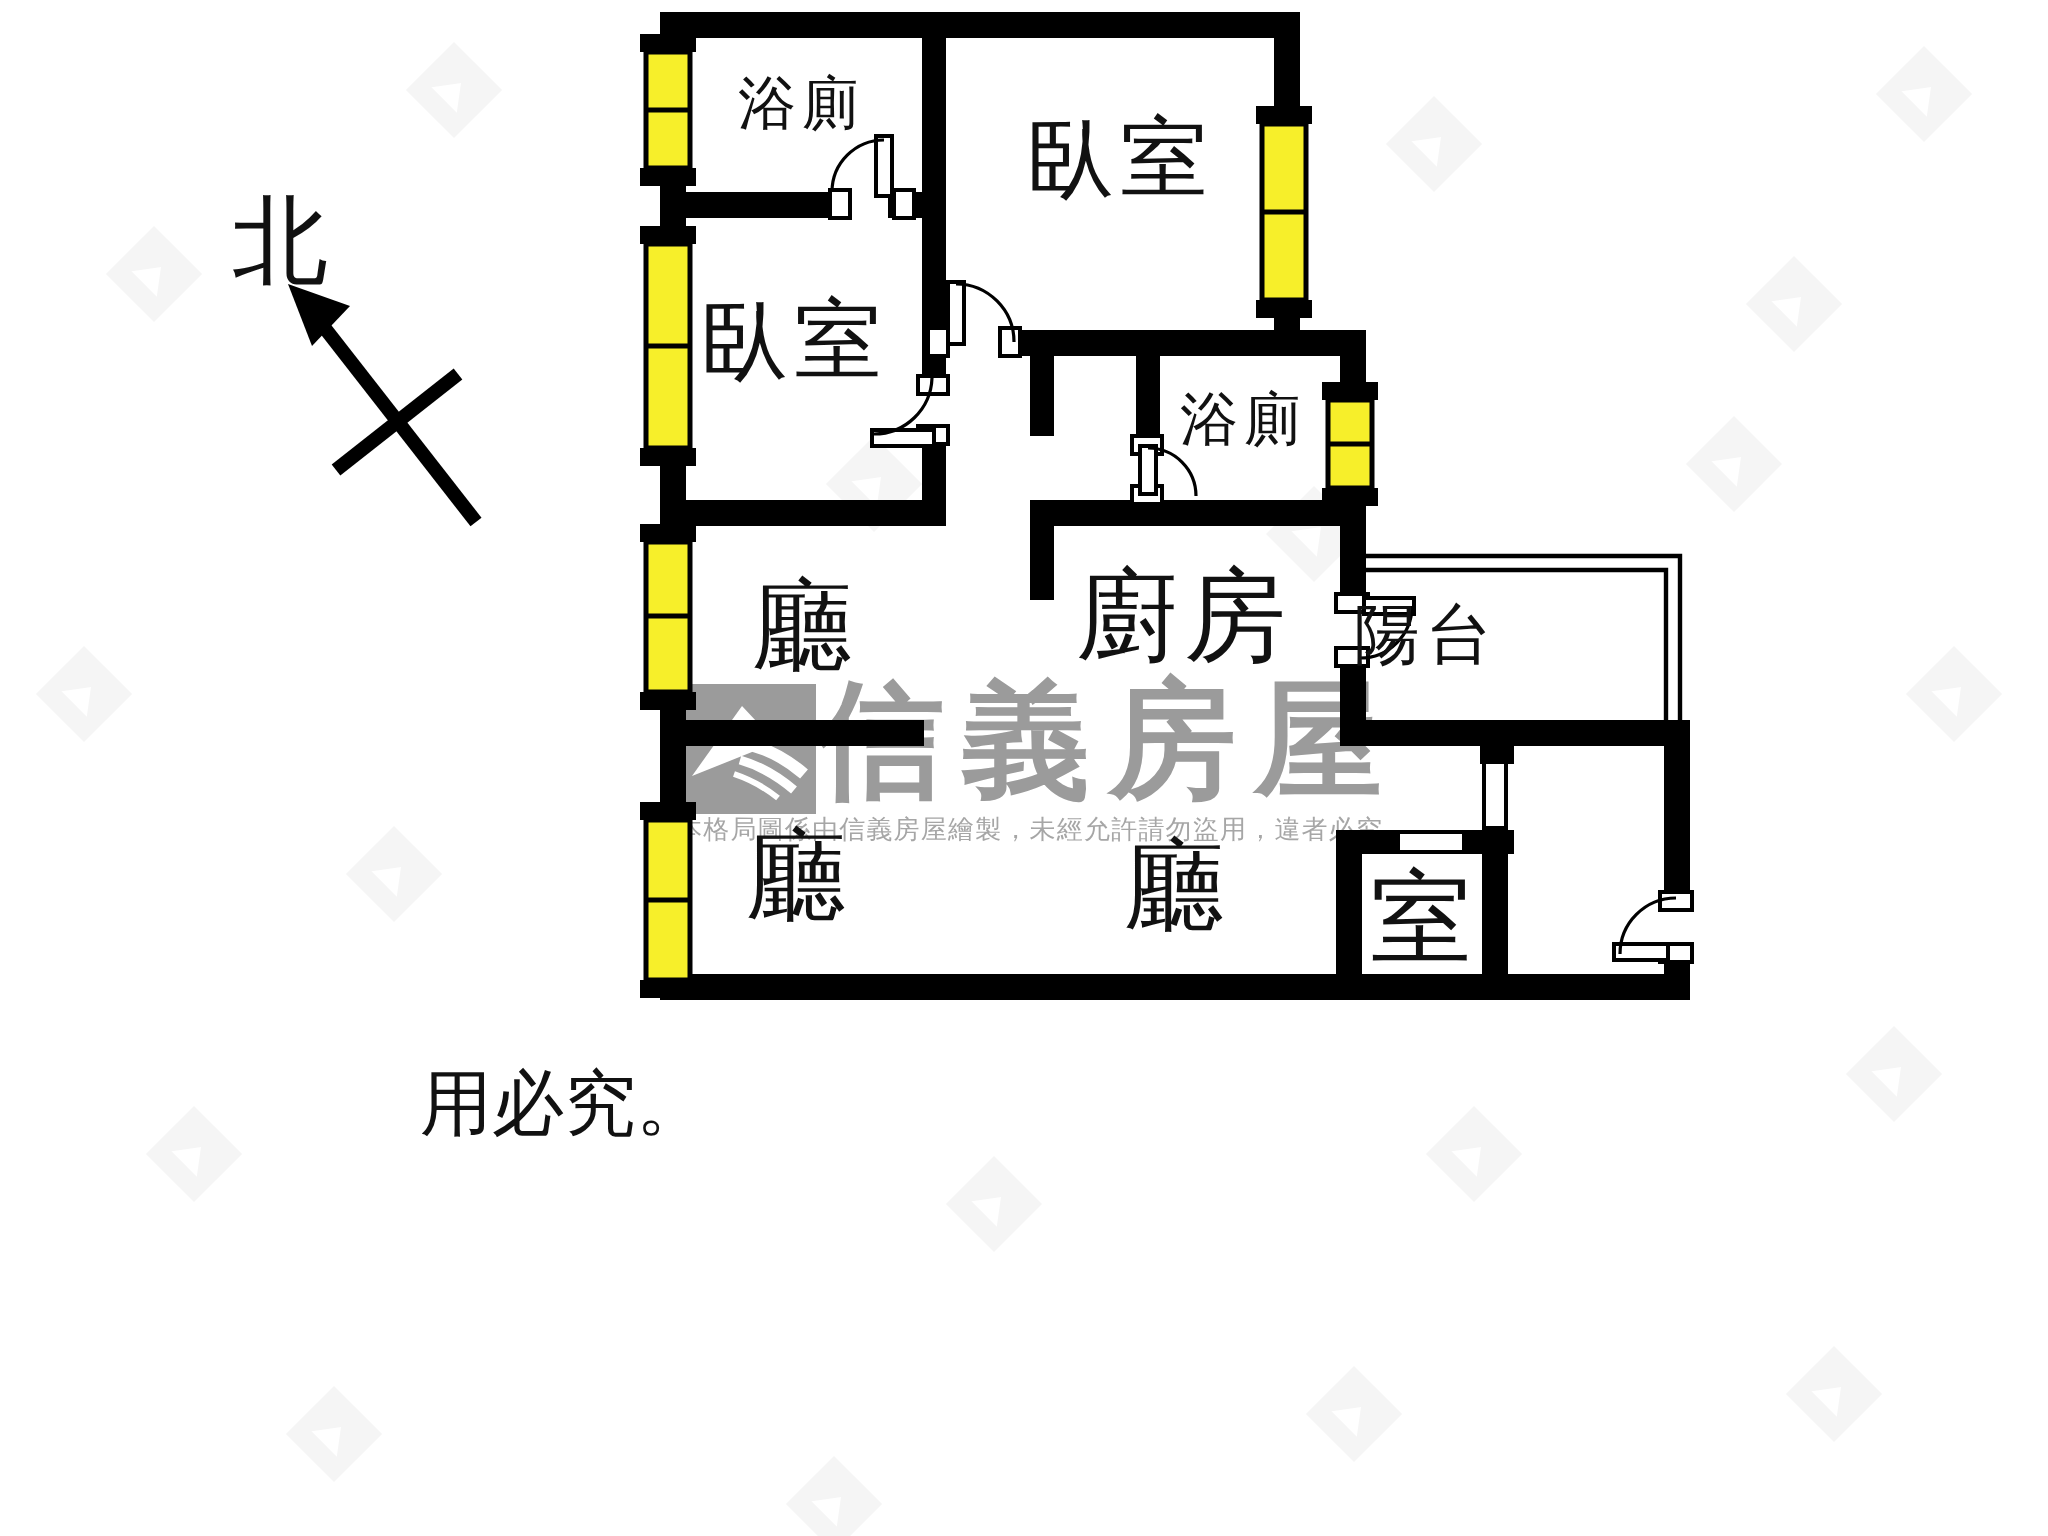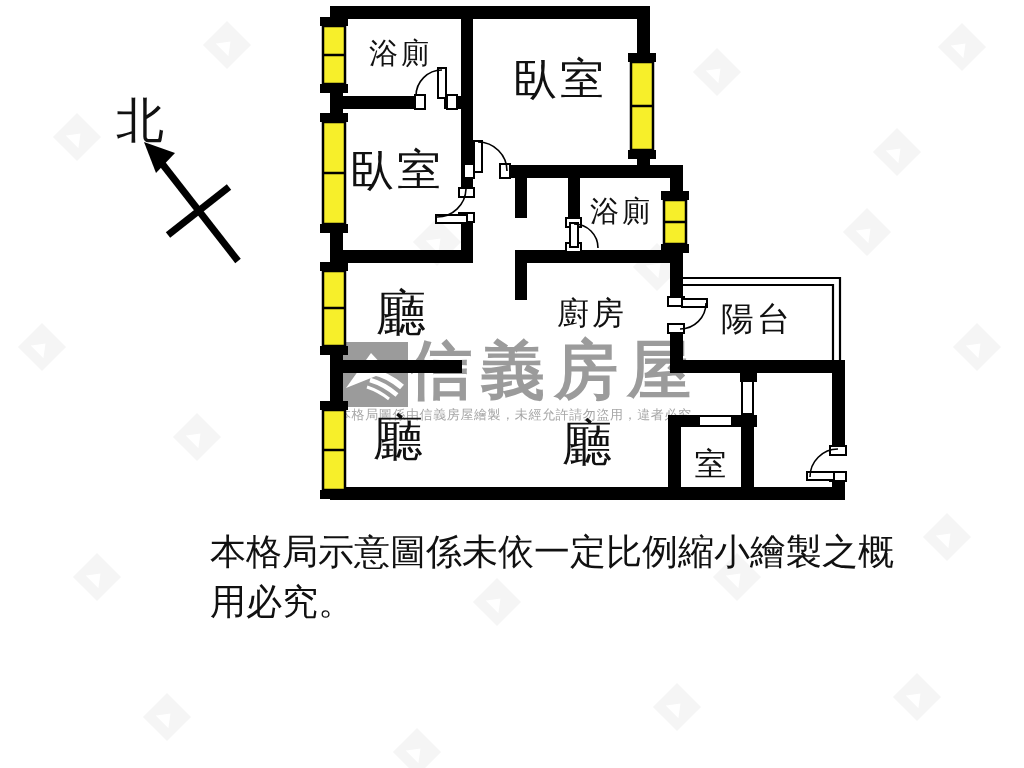--- a/index.html
+++ b/index.html
@@ -50,21 +50,21 @@
   .arc{fill:none;stroke:var(--wall);stroke-width:1.6px;}
   .thin{fill:none;stroke:var(--wall);stroke-width:2.2px;}
   .compass-line{stroke:var(--wall);stroke-width:7px;}
   .compass-head{fill:var(--wall);}
   
   .lbl{
     position:absolute;z-index:3;color:var(--ink);white-space:nowrap;
     transform:translate(-50%,-50%);letter-spacing:3px;line-height:1;
   }
   .lbl.s28{font-size:29px;}
-  .lbl.s38{font-size:32px;}
+  .lbl.s38{font-size:51px;font-family:Liberation Mono, monospace;}
   .lbl.s42{font-size:44px;}
   .lbl.s46{font-size:50px;letter-spacing:0;}
   .lbl.s32{font-size:33px;}
   .north-lbl{
     position:absolute;left:140px;top:121px;transform:translate(-50%,-50%);
     font-size:48px;color:var(--ink);z-index:3;
   }
   
   .disclaimer{
     position:absolute;left:210px;top:527px;z-index:3;color:var(--ink);
@@ -268,24 +268,23 @@
       <line class="compass-line" x1="168" y1="235" x2="229" y2="187"></line>
     </g>
   </svg>
 
   <div class="north-lbl">北</div>
   <div class="lbl s28" style="left:401px;top:53px">浴廁</div>
   <div class="lbl s42" style="left:560px;top:80px">臥室</div>
   <div class="lbl s42" style="left:397px;top:171px">臥室</div>
   <div class="lbl s28" style="left:622px;top:211px">浴廁</div>
   <div class="lbl s38" style="left:592px;top:313px">廚房</div>
-  <div class="lbl s32" style="left:757px;top:319px">陽台</div>
+  <div class="lbl s32" style="left:713px;top:319px">陽台</div>
   <div class="lbl s46" style="left:401px;top:313px">廳</div>
   <div class="lbl s46" style="left:398px;top:438px">廳</div>
   <div class="lbl s46" style="left:587px;top:443px">廳</div>
   <div class="lbl s38" style="left:712px;top:464px">室</div>
 
   <div class="disclaimer">
-    <div>本格局示意圖係未依一定比例縮小繪製之概</div>
     <div>用必究。</div>
   </div>
 
 </div>
 
 </body></html>

